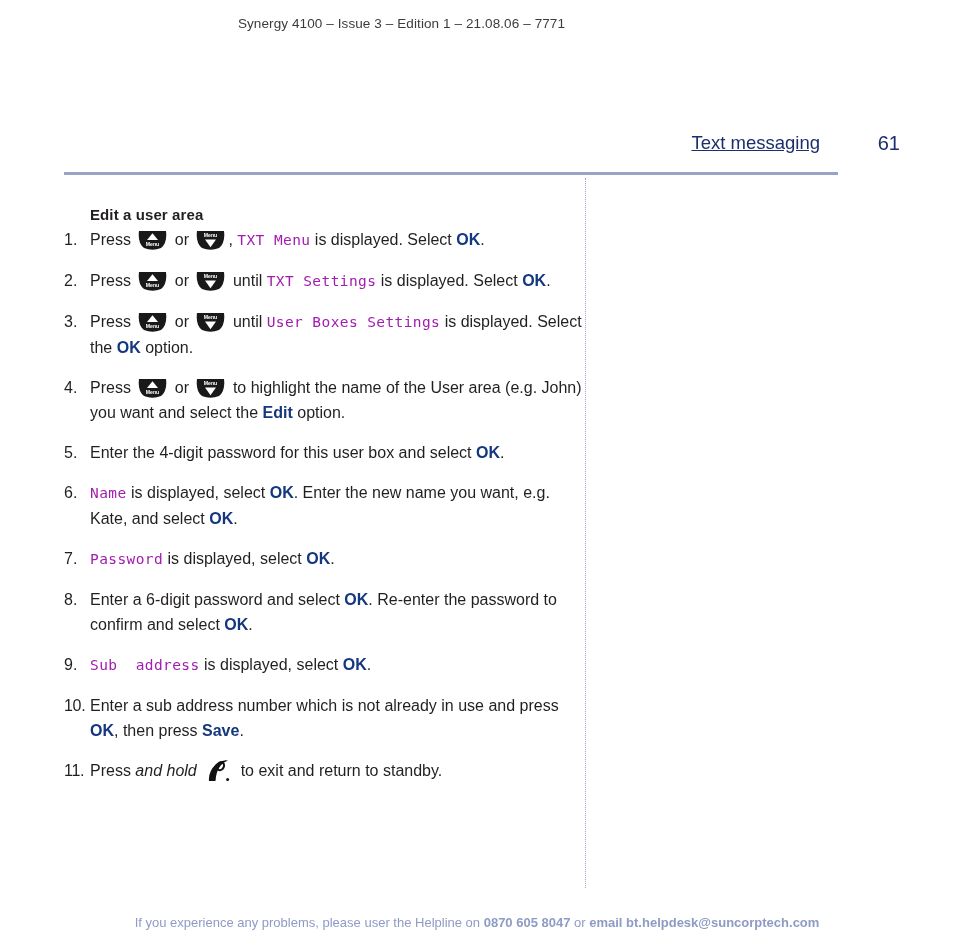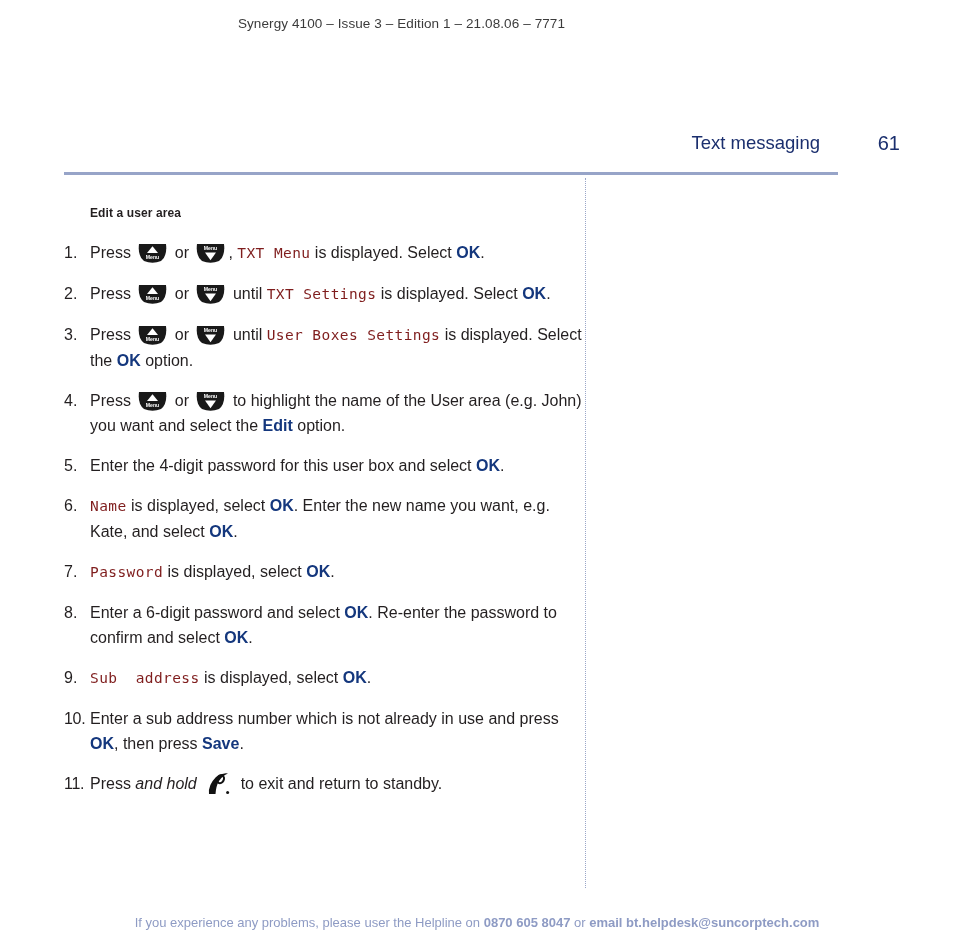--- a/index.html
+++ b/index.html
@@ -36,20 +36,21 @@
     width: 846px;
     height: 26px;
   }
   .chapter-title {
     position: absolute;
     right: 90px;
     top: 0;
     font-size: 18.5px;
     color: #1b2f6e;
     white-space: nowrap;
+    text-decoration: underline;
   }
   .page-number {
     position: absolute;
     right: 10px;
     top: 0;
     font-size: 20px;
     color: #1b2f6e;
     text-align: right;
     width: 40px;
   }
@@ -75,22 +76,22 @@
 
   
   .content {
     position: absolute;
     top: 206px;
     left: 64px;
     width: 520px;
   }
 
   h2.section-heading {
-    margin: 0 0 20px 26px;
-    font-size: 12px;
+    margin: 0 0 4px 26px;
+    font-size: 15px;
     font-weight: bold;
     color: #231f20;
     letter-spacing: 0.1px;
   }
 
   ol.steps {
     margin: 0;
     padding: 0;
     list-style: none;
   }
@@ -110,21 +111,21 @@
     font-size: 16px;
     color: #231f20;
   }
   ol.steps > li.wide .num { width: 26px; letter-spacing: -0.3px; }
 
   b.ui {
     color: #14377d;
     font-weight: bold;
   }
   span.lcd {
-    color: #7f1d1d;
+    color: #a21caf;
     font-family: "DejaVu Sans Mono", "Liberation Mono", monospace;
     font-size: 14.5px;
     letter-spacing: 0.4px;
     white-space: pre;
   }
   i.em { font-style: italic; }
 
   
   .key {
     display: inline-block;

